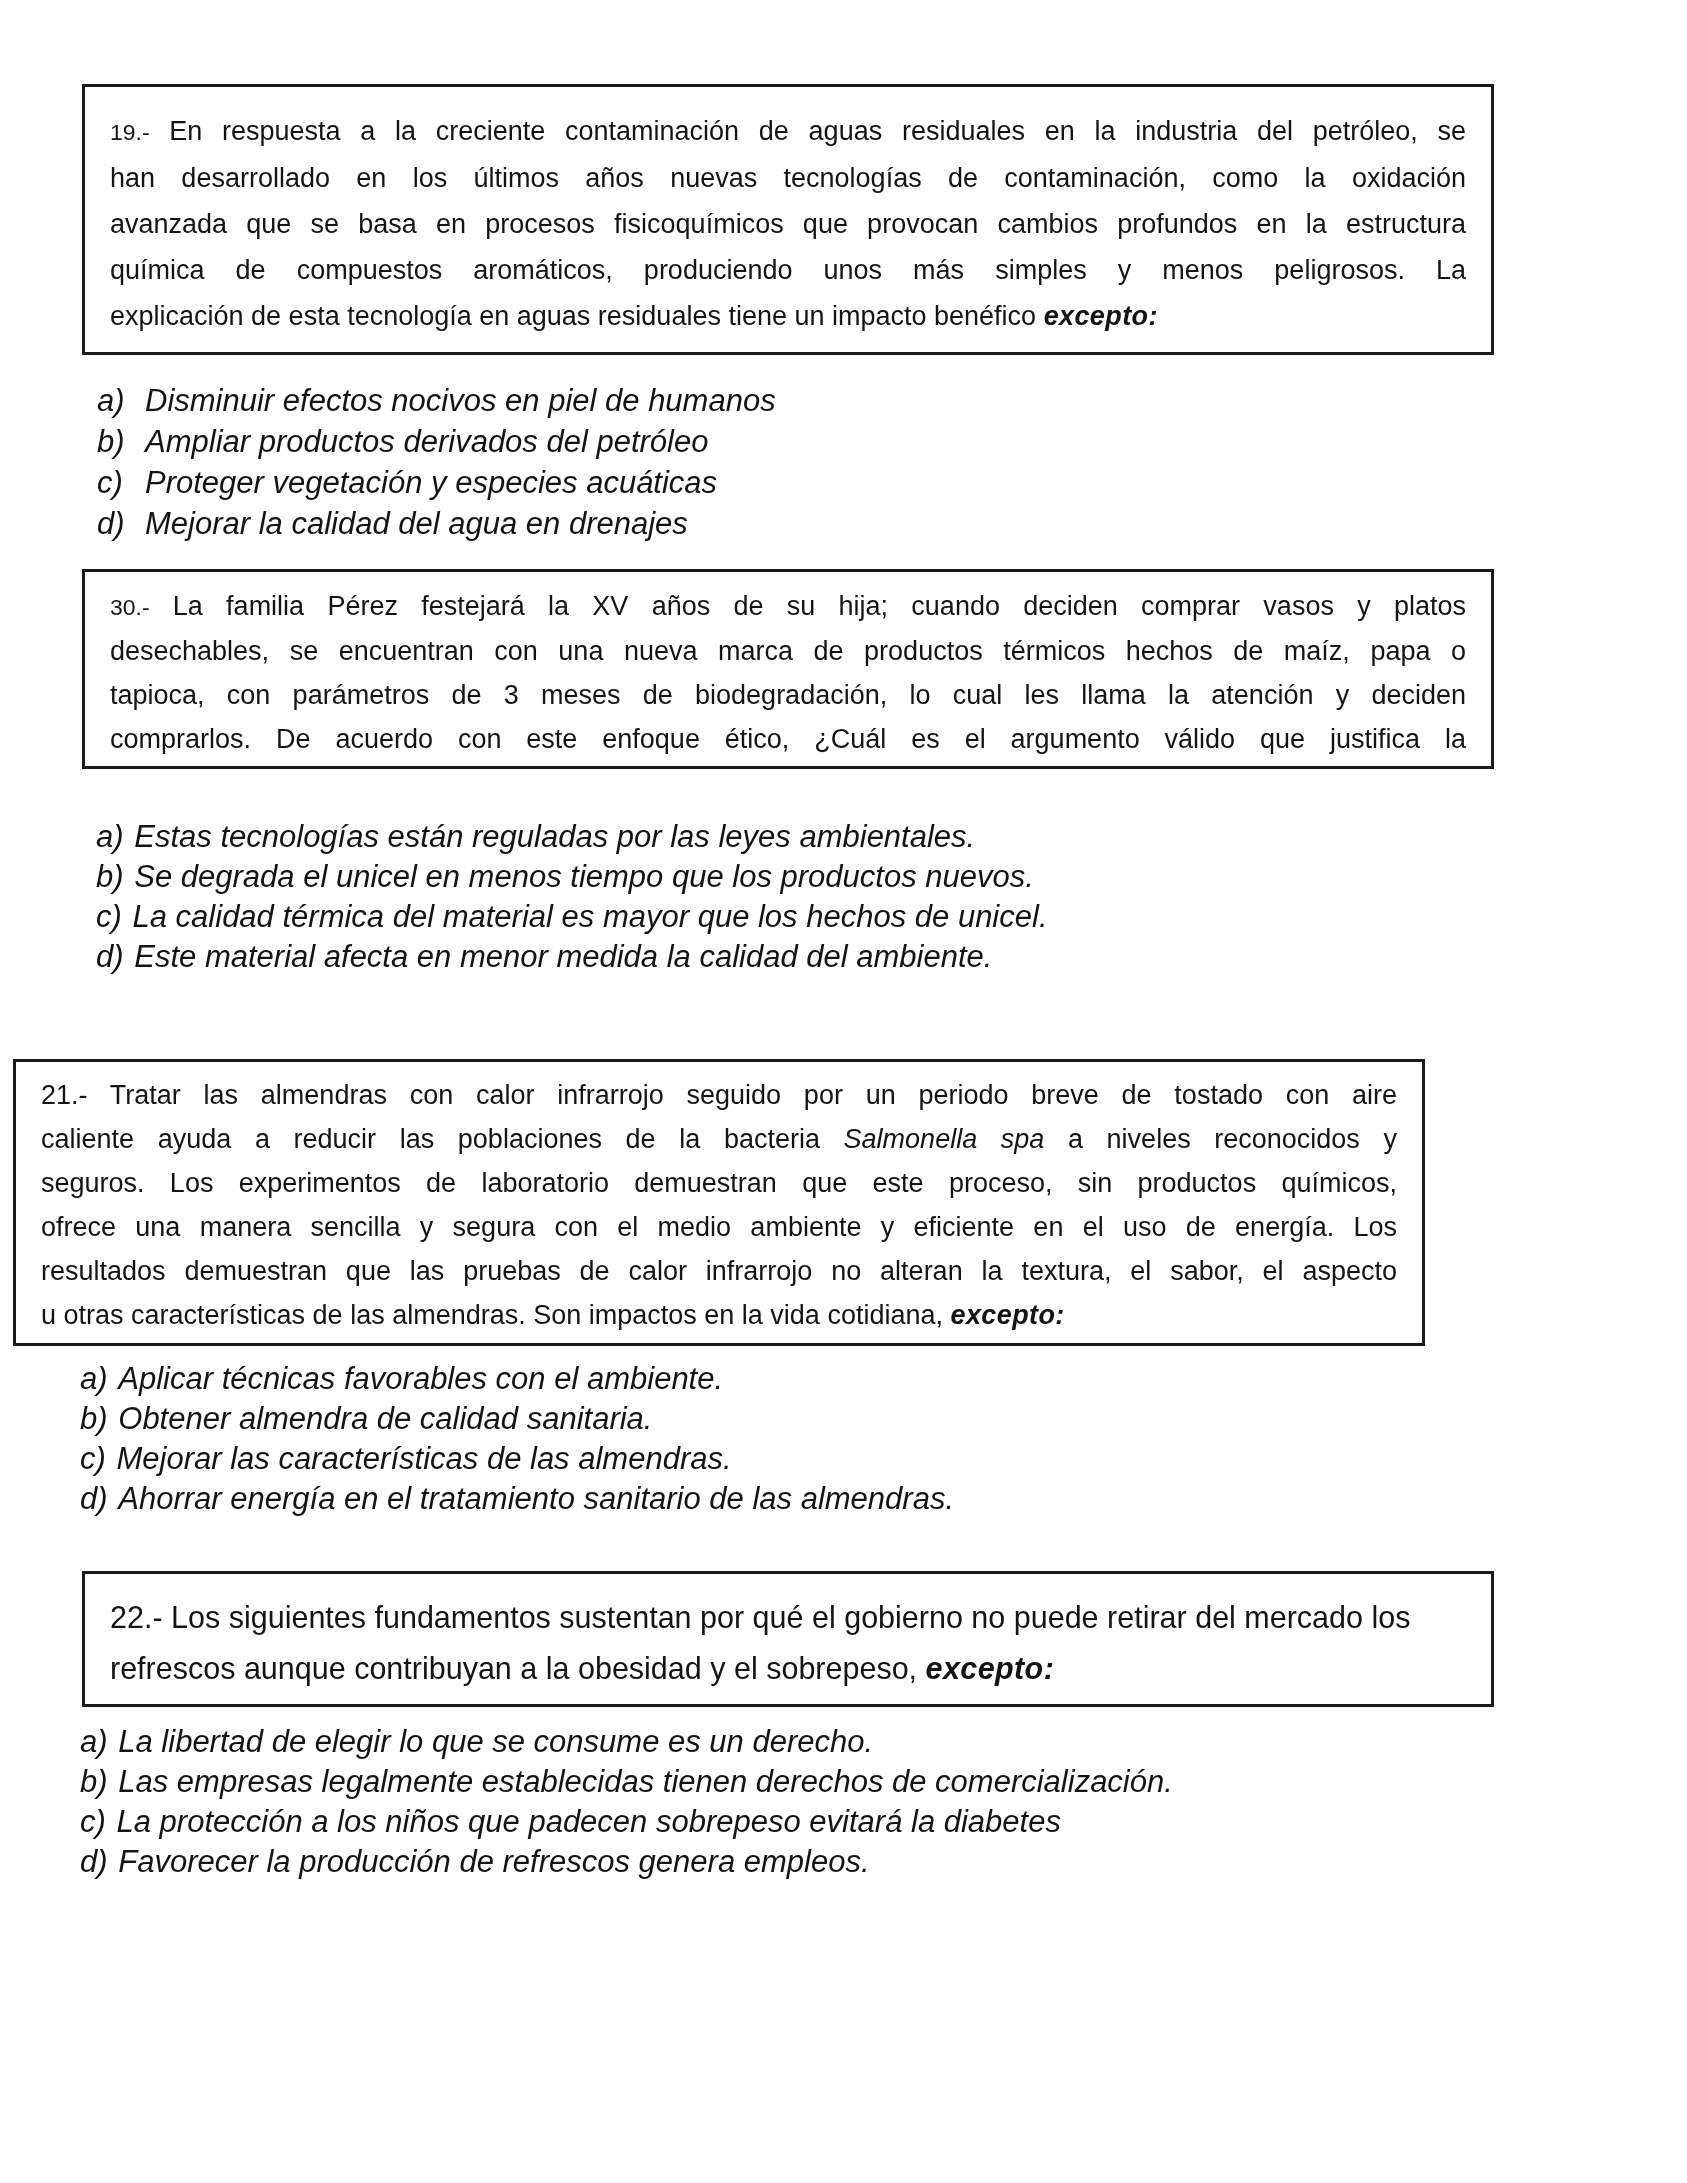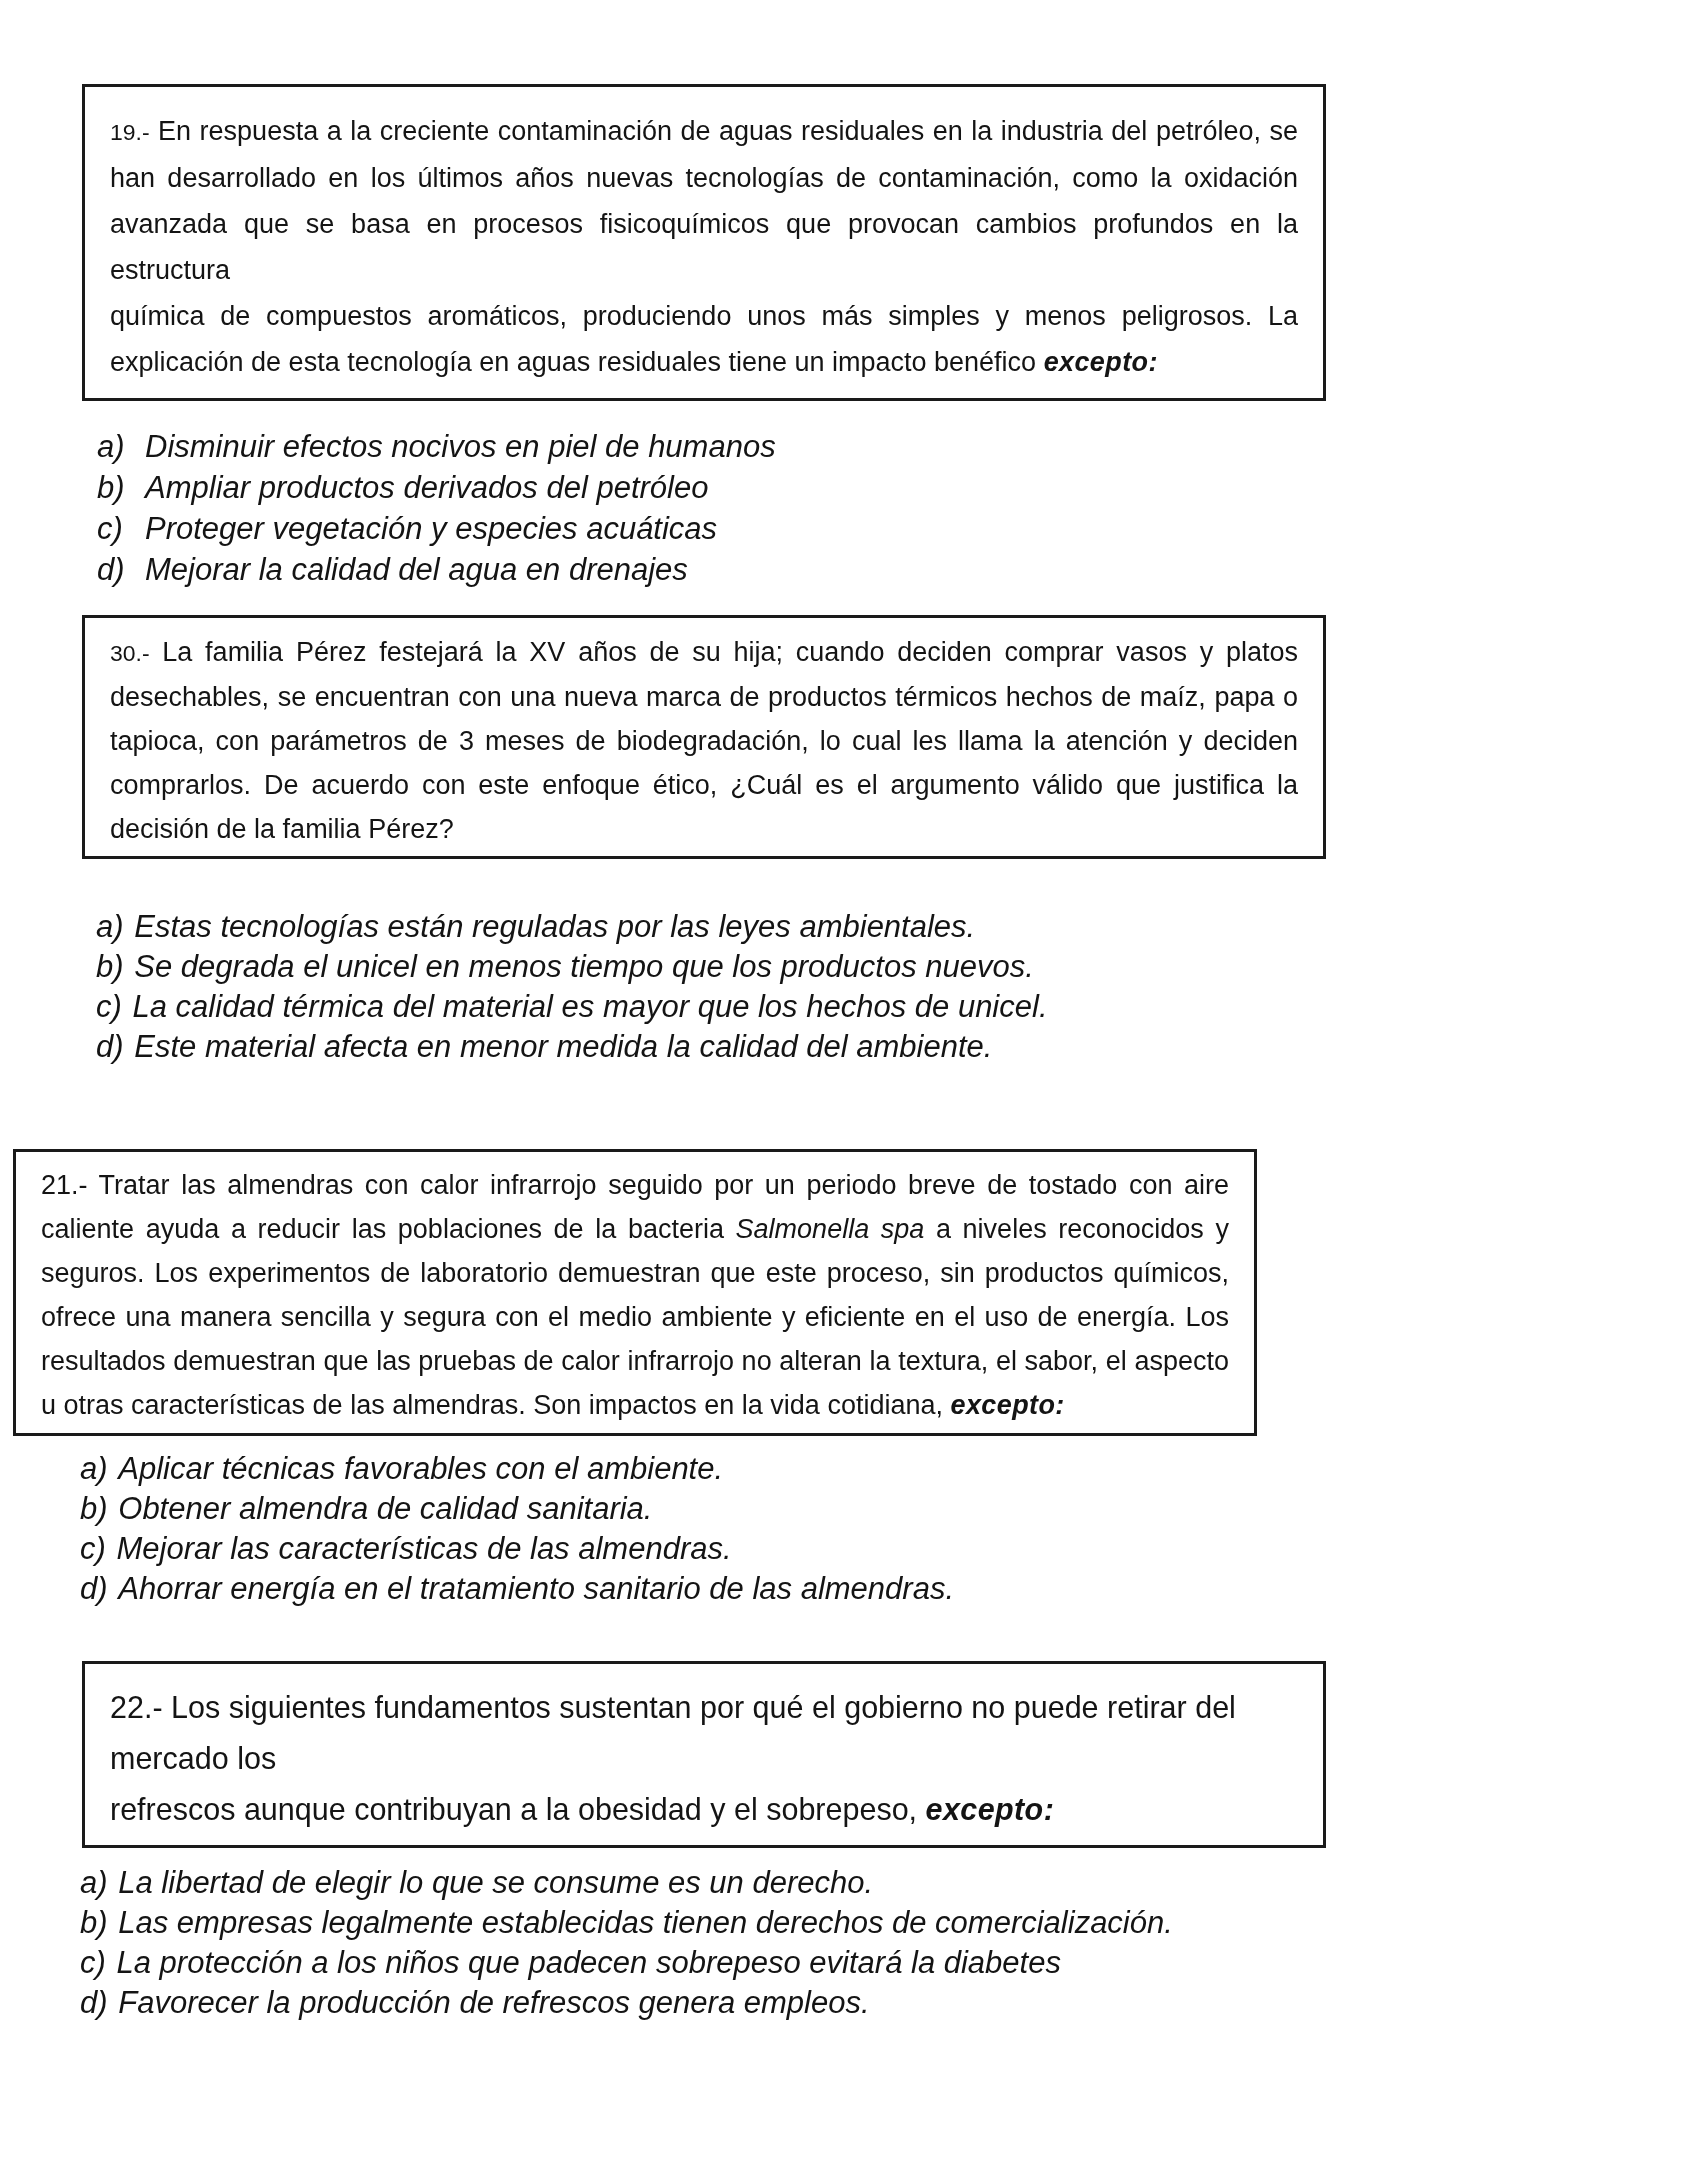--- a/index.html
+++ b/index.html
@@ -8,21 +8,21 @@
     width: 1687px;
     height: 2183px;
     background: #ffffff;
     color: #141414;
     font-family: "Liberation Sans", sans-serif;
     overflow: hidden;
   }
   
   .qbox {
     margin-left: 82px;
-    width: 1244px;
+    width: 1412px;
     border: 3.3px solid #1a1a1a;
     background: #ffffff;
     font-size: 27px;
     line-height: 46px;
     padding: 21.4px 25px 13px 25px;
   }
   #box19 { margin-top: 84px; }
   #box20 { margin-top: 25px;  line-height: 44px; padding: 11.5px 25px 5px 25px; }
   #box21 { margin-top: 82px; line-height: 44px; padding: 11.5px 25px 5.8px 25px; margin-left: 13px; }
   #box22 { margin-top: 52px;  font-size: 30.5px; line-height: 51px; padding: 18px 25px 10px 25px; }
@@ -58,21 +58,20 @@
   <span class="opt"><span class="letter">b)</span><span>Ampliar productos derivados del petróleo</span></span>
   <span class="opt"><span class="letter">c)</span><span>Proteger vegetación y especies acuáticas</span></span>
   <span class="opt"><span class="letter">d)</span><span>Mejorar la calidad del agua en drenajes</span></span>
 </div>
 
 <div class="qbox" id="box20">
   <span class="jline"><span class="qnum-sm">30.-</span><span> La familia Pérez festejará la XV años de su hija; cuando deciden comprar vasos y platos</span></span>
   <span class="jline">desechables, se encuentran con una nueva marca de productos térmicos hechos de maíz, papa o</span>
   <span class="jline">tapioca, con parámetros de 3 meses de biodegradación, lo cual les llama la atención y deciden</span>
   <span class="jline">comprarlos. De acuerdo con este enfoque ético, ¿Cuál es el argumento válido que justifica la</span>
-  <span class="lline">decisión de la familia Pérez?</span>
 </div>
 
 <div class="opts" id="opts20">
   <span class="opt"><span class="letter">a)</span><span>Estas tecnologías están reguladas por las leyes ambientales.</span></span>
   <span class="opt"><span class="letter">b)</span><span>Se degrada el unicel en menos tiempo que los productos nuevos.</span></span>
   <span class="opt"><span class="letter">c)</span><span>La calidad térmica del material es mayor que los hechos de unicel.</span></span>
   <span class="opt"><span class="letter">d)</span><span>Este material afecta en menor medida la calidad del ambiente.</span></span>
 </div>
 
 <div class="qbox" id="box21">

